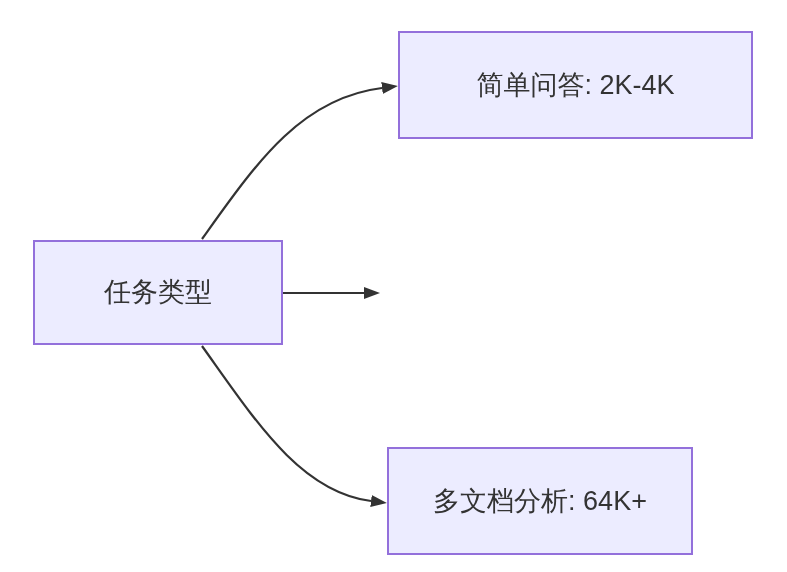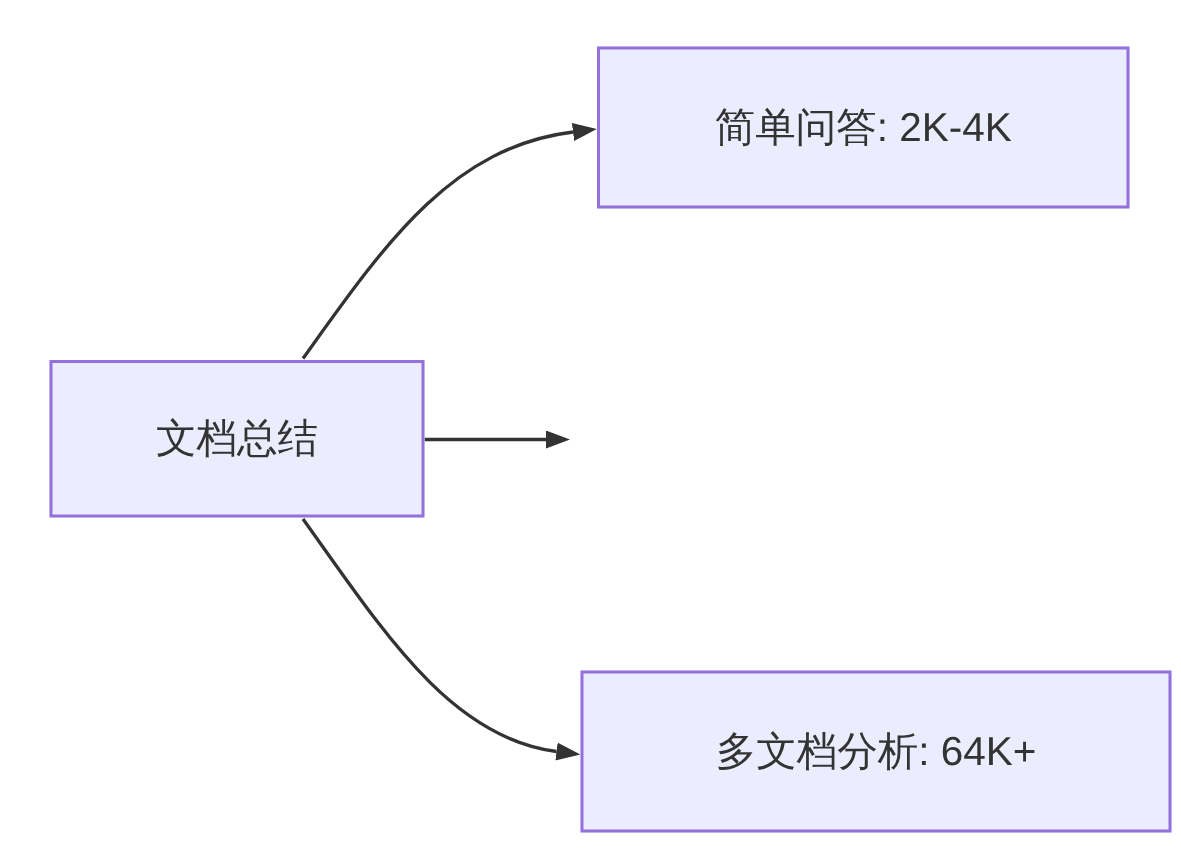--- a/index.html
+++ b/index.html
@@ -33,21 +33,21 @@
     align-items: center;
     justify-content: center;
     font-size: 27px;
     line-height: 1.2;
     text-align: right;
     white-space: nowrap;
   }
   .node-task-type   { left: 33px;  top: 240px; width: 250px; height: 105px; }
   .node-simple-qa   { left: 398px; top: 31px;  width: 355px; height: 108px; }
   .node-doc-summary { left: 380px; top: 239px; width: 392px; height: 107px; }
-  .node-multi-doc   { left: 387px; top: 447px; width: 394px; height: 108px; }
+  .node-multi-doc   { left: 387px; top: 447px; width: 306px; height: 108px; }
 </style>
 </head>
 <body>
 
 <div class="canvas">
 
   <svg class="edges-layer" width="787" height="572" viewBox="0 0 787 572" xmlns="http://www.w3.org/2000/svg">
     <defs>
       <marker id="arrowhead" viewBox="0 0 16 12" refX="0" refY="6" markerWidth="16" markerHeight="12" markerUnits="userSpaceOnUse" orient="auto">
         <path d="M0,0 L16,6 L0,12 Z" fill="#333333"></path>
@@ -55,21 +55,21 @@
     </defs>
 
     <path d="M 202 239 C 255 165, 300 98, 382 88" fill="none" stroke="#333333" stroke-width="2.2" marker-end="url(#arrowhead)"></path>
 
     <path d="M 283 293 L 364 293" fill="none" stroke="#333333" stroke-width="2.2" marker-end="url(#arrowhead)"></path>
 
     <path d="M 202 346 C 255 420, 300 492, 371 501" fill="none" stroke="#333333" stroke-width="2.2" marker-end="url(#arrowhead)"></path>
   </svg>
 
   <div class="node node-task-type">
-    <span>文档总结</span>
+    <span>任务类型</span>
   </div>
 
   <div class="node node-simple-qa">
     <span>简单问答: 2K-4K</span>
   </div>
 
 
   <div class="node node-multi-doc">
     <span>多文档分析: 64K+</span>
   </div>

